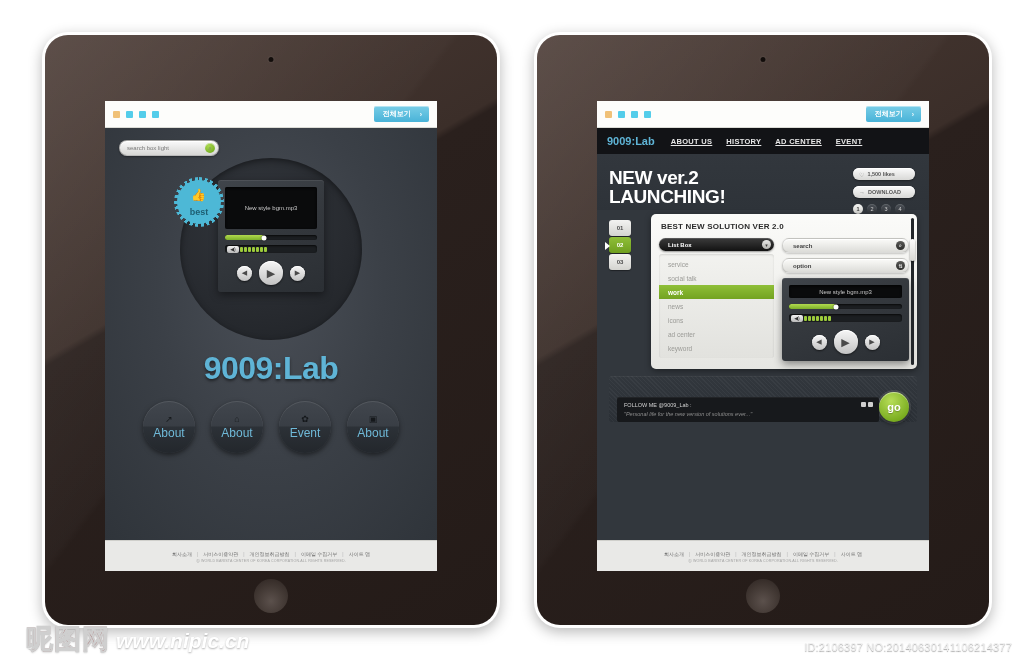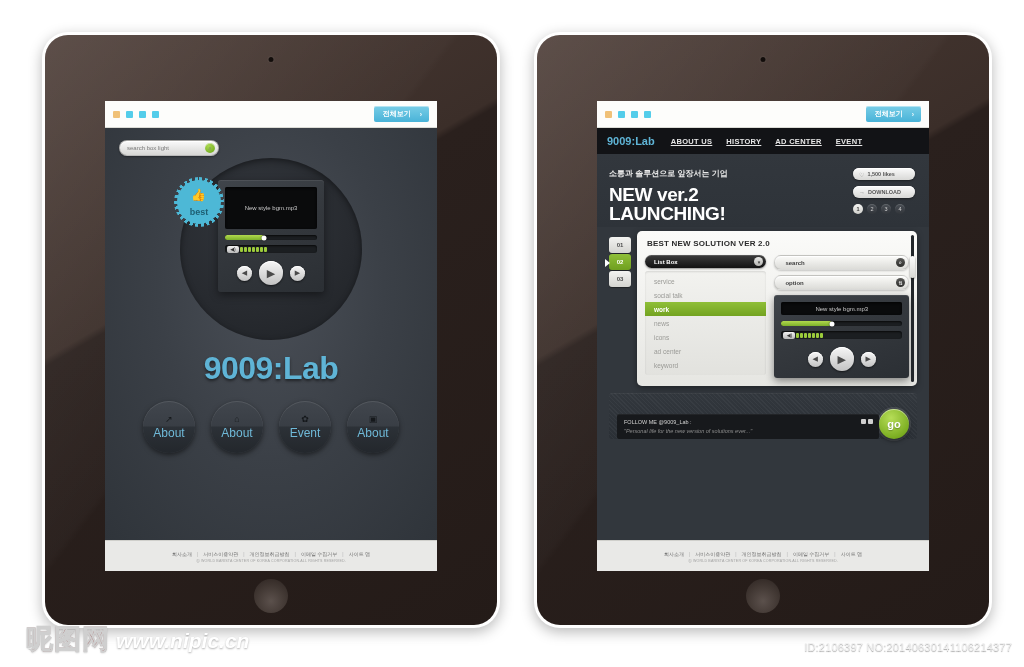--- a/index.html
+++ b/index.html
@@ -228,21 +228,21 @@
   .pager{display:flex;gap:4px;justify-content:flex-start;margin-top:2px;}
   .pg{
     width:10px;height:10px;border-radius:50%;
     background:linear-gradient(#4a4f55,#32363b);
     color:#cfcfcf;font-size:5.5px;
     display:flex;align-items:center;justify-content:center;
     box-shadow:inset 0 1px 0 rgba(255,255,255,.12);
   }
   .pg.on{background:linear-gradient(#f4f4f2,#cfcfcb);color:#3b3b3b;font-weight:bold;}
 
-  .panel-wrap{position:relative;margin:4px 12px 0 12px;display:flex;gap:6px;}
+  .panel-wrap{position:relative;margin:4px 12px 0 12px;display:flex;gap:20px;}
   .tabs{display:flex;flex-direction:column;width:22px;margin-top:6px;position:relative;}
   .tab{
     height:16px;border-radius:3px;margin-bottom:1px;
     display:flex;align-items:center;justify-content:center;
     font-size:6px;font-weight:bold;
     background:linear-gradient(#f3f3f1,#d4d4d0);color:#4c4c4c;
     box-shadow:0 1px 1px rgba(0,0,0,.4);
   }
   .tab.on{background:linear-gradient(#8fbf38,#6f9f1f);color:#fff;}
   .tab-arrow{
@@ -489,21 +489,20 @@
 
         <div class="topnav">
           <span class="logo">9009:Lab</span>
           <a href="#">ABOUT US</a>
           <a href="#">HISTORY</a>
           <a href="#">AD CENTER</a>
           <a href="#">EVENT</a>
         </div>
 
         <div class="hero">
-          <div class="kr">소통과 솔루션으로 앞장서는 기업</div>
           <h1>
             <span>NEW ver.2</span><br>
             <span>LAUNCHING!</span>
           </h1>
           <div class="hero-right">
             <div class="pill">
               <span class="g">♡</span>
               <span>1,500 likes</span>
             </div>
             <div class="pill">

